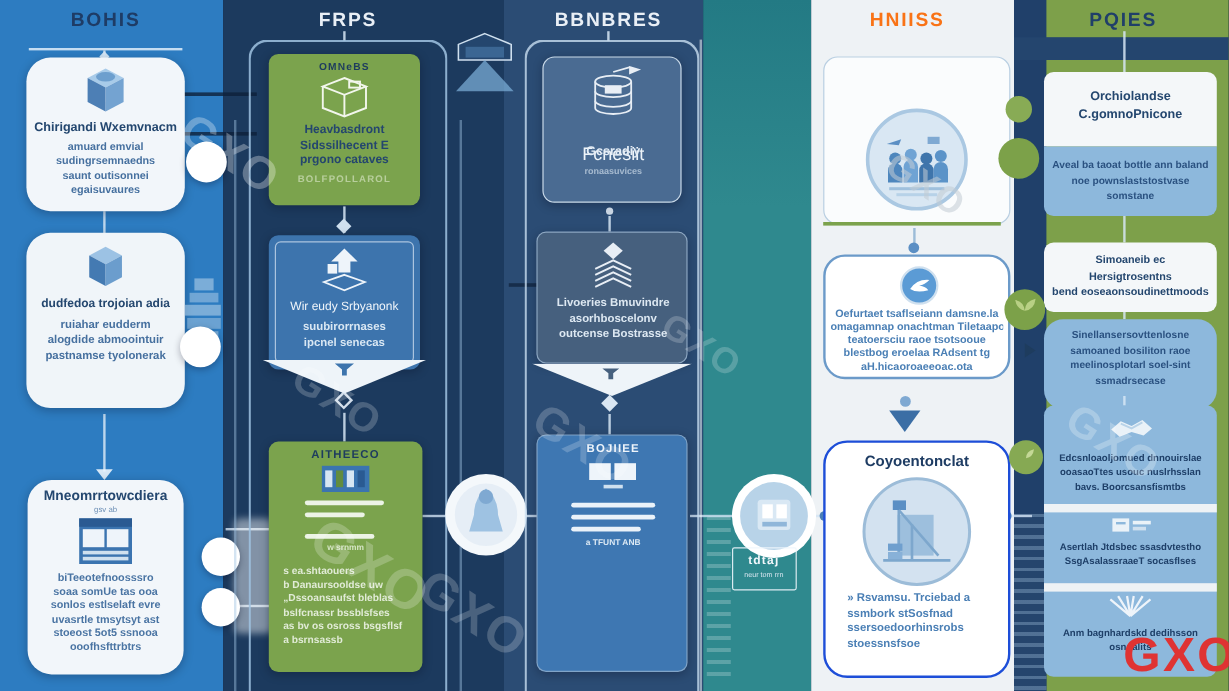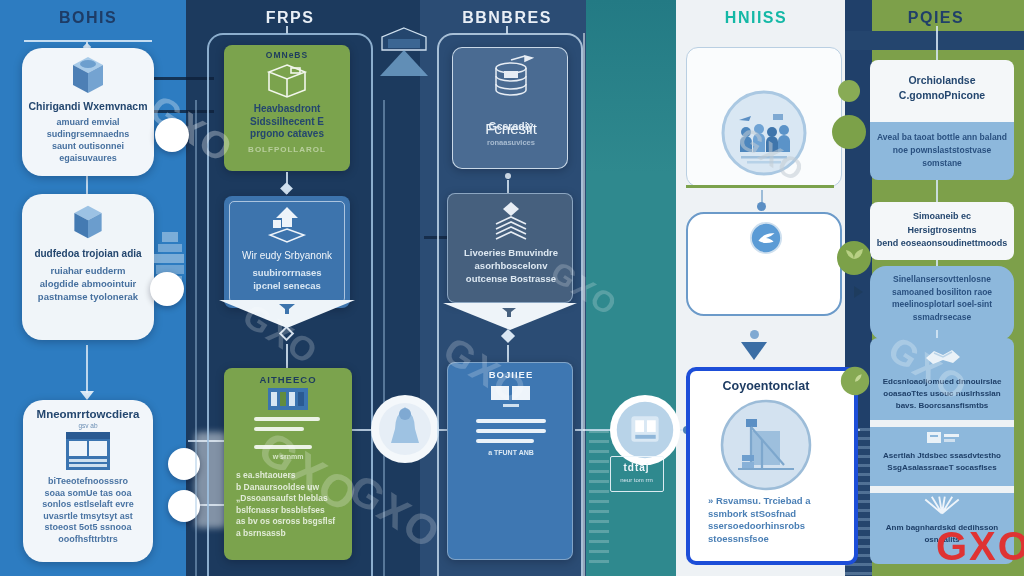--- a/index.html
+++ b/index.html
@@ -31,21 +31,21 @@
   <div class="abs" style="left:676px;top:0;width:169px;height:576px;background:#eef2f5"></div>
   <div class="abs" style="left:845px;top:0;width:179px;height:576px;background:#7da04a"></div>
   <div class="abs" style="left:845px;top:0;width:27px;height:576px;background:#20406a"></div>
   <div class="abs" style="left:845px;top:31px;width:179px;height:19px;background:#24456e"></div>
   <div class="abs" style="left:845px;top:428px;width:27px;height:148px;background:repeating-linear-gradient(rgba(173,205,232,.32) 0 3px, transparent 3px 9px),#25456d"></div>
   <div class="abs" style="left:589px;top:430px;width:20px;height:140px;border-radius:2px;background:repeating-linear-gradient(rgba(255,255,255,.22) 0 3px, transparent 3px 10px)"></div>
 
   <div class="abs hdr" style="left:14px;top:9px;width:148px;color:#1e3c66">BOHIS</div>
   <div class="abs hdr" style="left:210px;top:9px;width:160px;color:#e9eff6">FRPS</div>
   <div class="abs hdr" style="left:428px;top:9px;width:158px;color:#e9eff6">BBNBRES</div>
-  <div class="abs hdr" style="left:676px;top:9px;width:160px;color:#14b8a6">HNIISS</div>
+  <div class="abs hdr" style="left:676px;top:9px;width:160px;color:#f97316">HNIISS</div>
   <div class="abs hdr" style="left:856px;top:9px;width:160px;color:#203f69">PQIES</div>
   <div class="abs" style="left:24px;top:40px;width:128px;height:2px;background:rgba(225,238,250,.85)"></div>
   <div class="abs diamond" style="left:84px;top:44px;width:6px;height:6px;background:rgba(225,238,250,.9)"></div>
 
   <div class="abs v-line" style="left:86px;top:42px;width:2px;height:6px"></div>
   <div class="abs v-line" style="left:86px;top:176px;width:2px;height:22px"></div>
   <div class="abs v-line" style="left:86px;top:345px;width:2px;height:48px"></div>
   <div class="abs" style="left:80px;top:391px;width:0;height:0;border-left:7px solid transparent;border-right:7px solid transparent;border-top:9px solid rgba(235,244,252,.9)"></div>
   <div class="abs v-line" style="left:286px;top:26px;width:2px;height:8px"></div>
   <div class="abs v-line" style="left:506px;top:26px;width:2px;height:8px"></div>
@@ -334,25 +334,32 @@
   <div class="abs" style="left:761px;top:190px;width:2px;height:14px;background:#9cbcd8"></div>
   <div class="abs dot" style="left:757px;top:202px;width:9px;height:9px;background:#5b8fc4"></div>
 
   <div class="abs" style="left:686px;top:212px;width:156px;height:104px;background:#fff;border:2px solid #6b9ac9;border-radius:18px">
     <div class="abs" style="left:61px;top:7px;width:34px;height:34px">
       <svg width="34" height="34" viewBox="0 0 36 36">
           <circle cx="18" cy="18" r="16" fill="#5b9bd5" stroke="#cfe0ef" stroke-width="2"></circle>
           <path d="M10 21 q6 -9 17 -8 q-4 4 -9 5 q6 1 8 4 q-10 3 -16 -1 z" fill="#fff"></path>
         </svg>
     </div>
+    <div class="abs ctr lines" style="left:4px;top:42px;width:144px;font-size:9px;font-weight:bold;line-height:11px;color:#4a7fb5">
+        <div>Oefurtaet tsaflseiann damsne.la</div>
+        <div>omagamnap onachtman Tiletaapo</div>
+        <div>teatoersciu raoe tsotsooue</div>
+        <div>blestbog eroelaa RAdsent tg</div>
+        <div>aH.hicaoroaeeoac.ota</div>
+      </div>
   </div>
   <div class="abs dot" style="left:750px;top:330px;width:9px;height:9px;background:#7fa9d2"></div>
   <div class="abs" style="left:741px;top:342px;width:0;height:0;border-left:13px solid transparent;border-right:13px solid transparent;border-top:18px solid #3b6ea5"></div>
 
-  <div class="abs" style="left:686px;top:367px;width:172px;height:198px;background:#fff;border:4px solid #1d4ed8;border-radius:10px">
+  <div class="abs" style="left:686px;top:367px;width:156px;height:198px;background:#fff;border:2px solid #1d4ed8;border-radius:20px">
     <div class="abs ctr" style="left:2px;top:8px;width:148px;font-size:12.5px;font-weight:bold;color:#1e3c63">Coyoentonclat</div>
     <div class="abs" style="left:30px;top:28px;width:92px;height:92px">
       <svg width="92" height="92" viewBox="0 0 92 92">
           <circle cx="46" cy="46" r="44" fill="#d3e2f0" stroke="#9cbcd8" stroke-width="2.5"></circle>
           <rect x="30" y="32" width="30" height="34" fill="#9dbfdd"></rect>
           <rect x="26" y="20" width="11" height="8" fill="#5b8fc4"></rect>
           <g stroke="#7da7cd" stroke-width="2.2" fill="none">
             <line x1="18" y1="70" x2="74" y2="70"></line>
             <line x1="31" y1="70" x2="31" y2="28"></line>
             <line x1="31" y1="28" x2="64" y2="66"></line>

